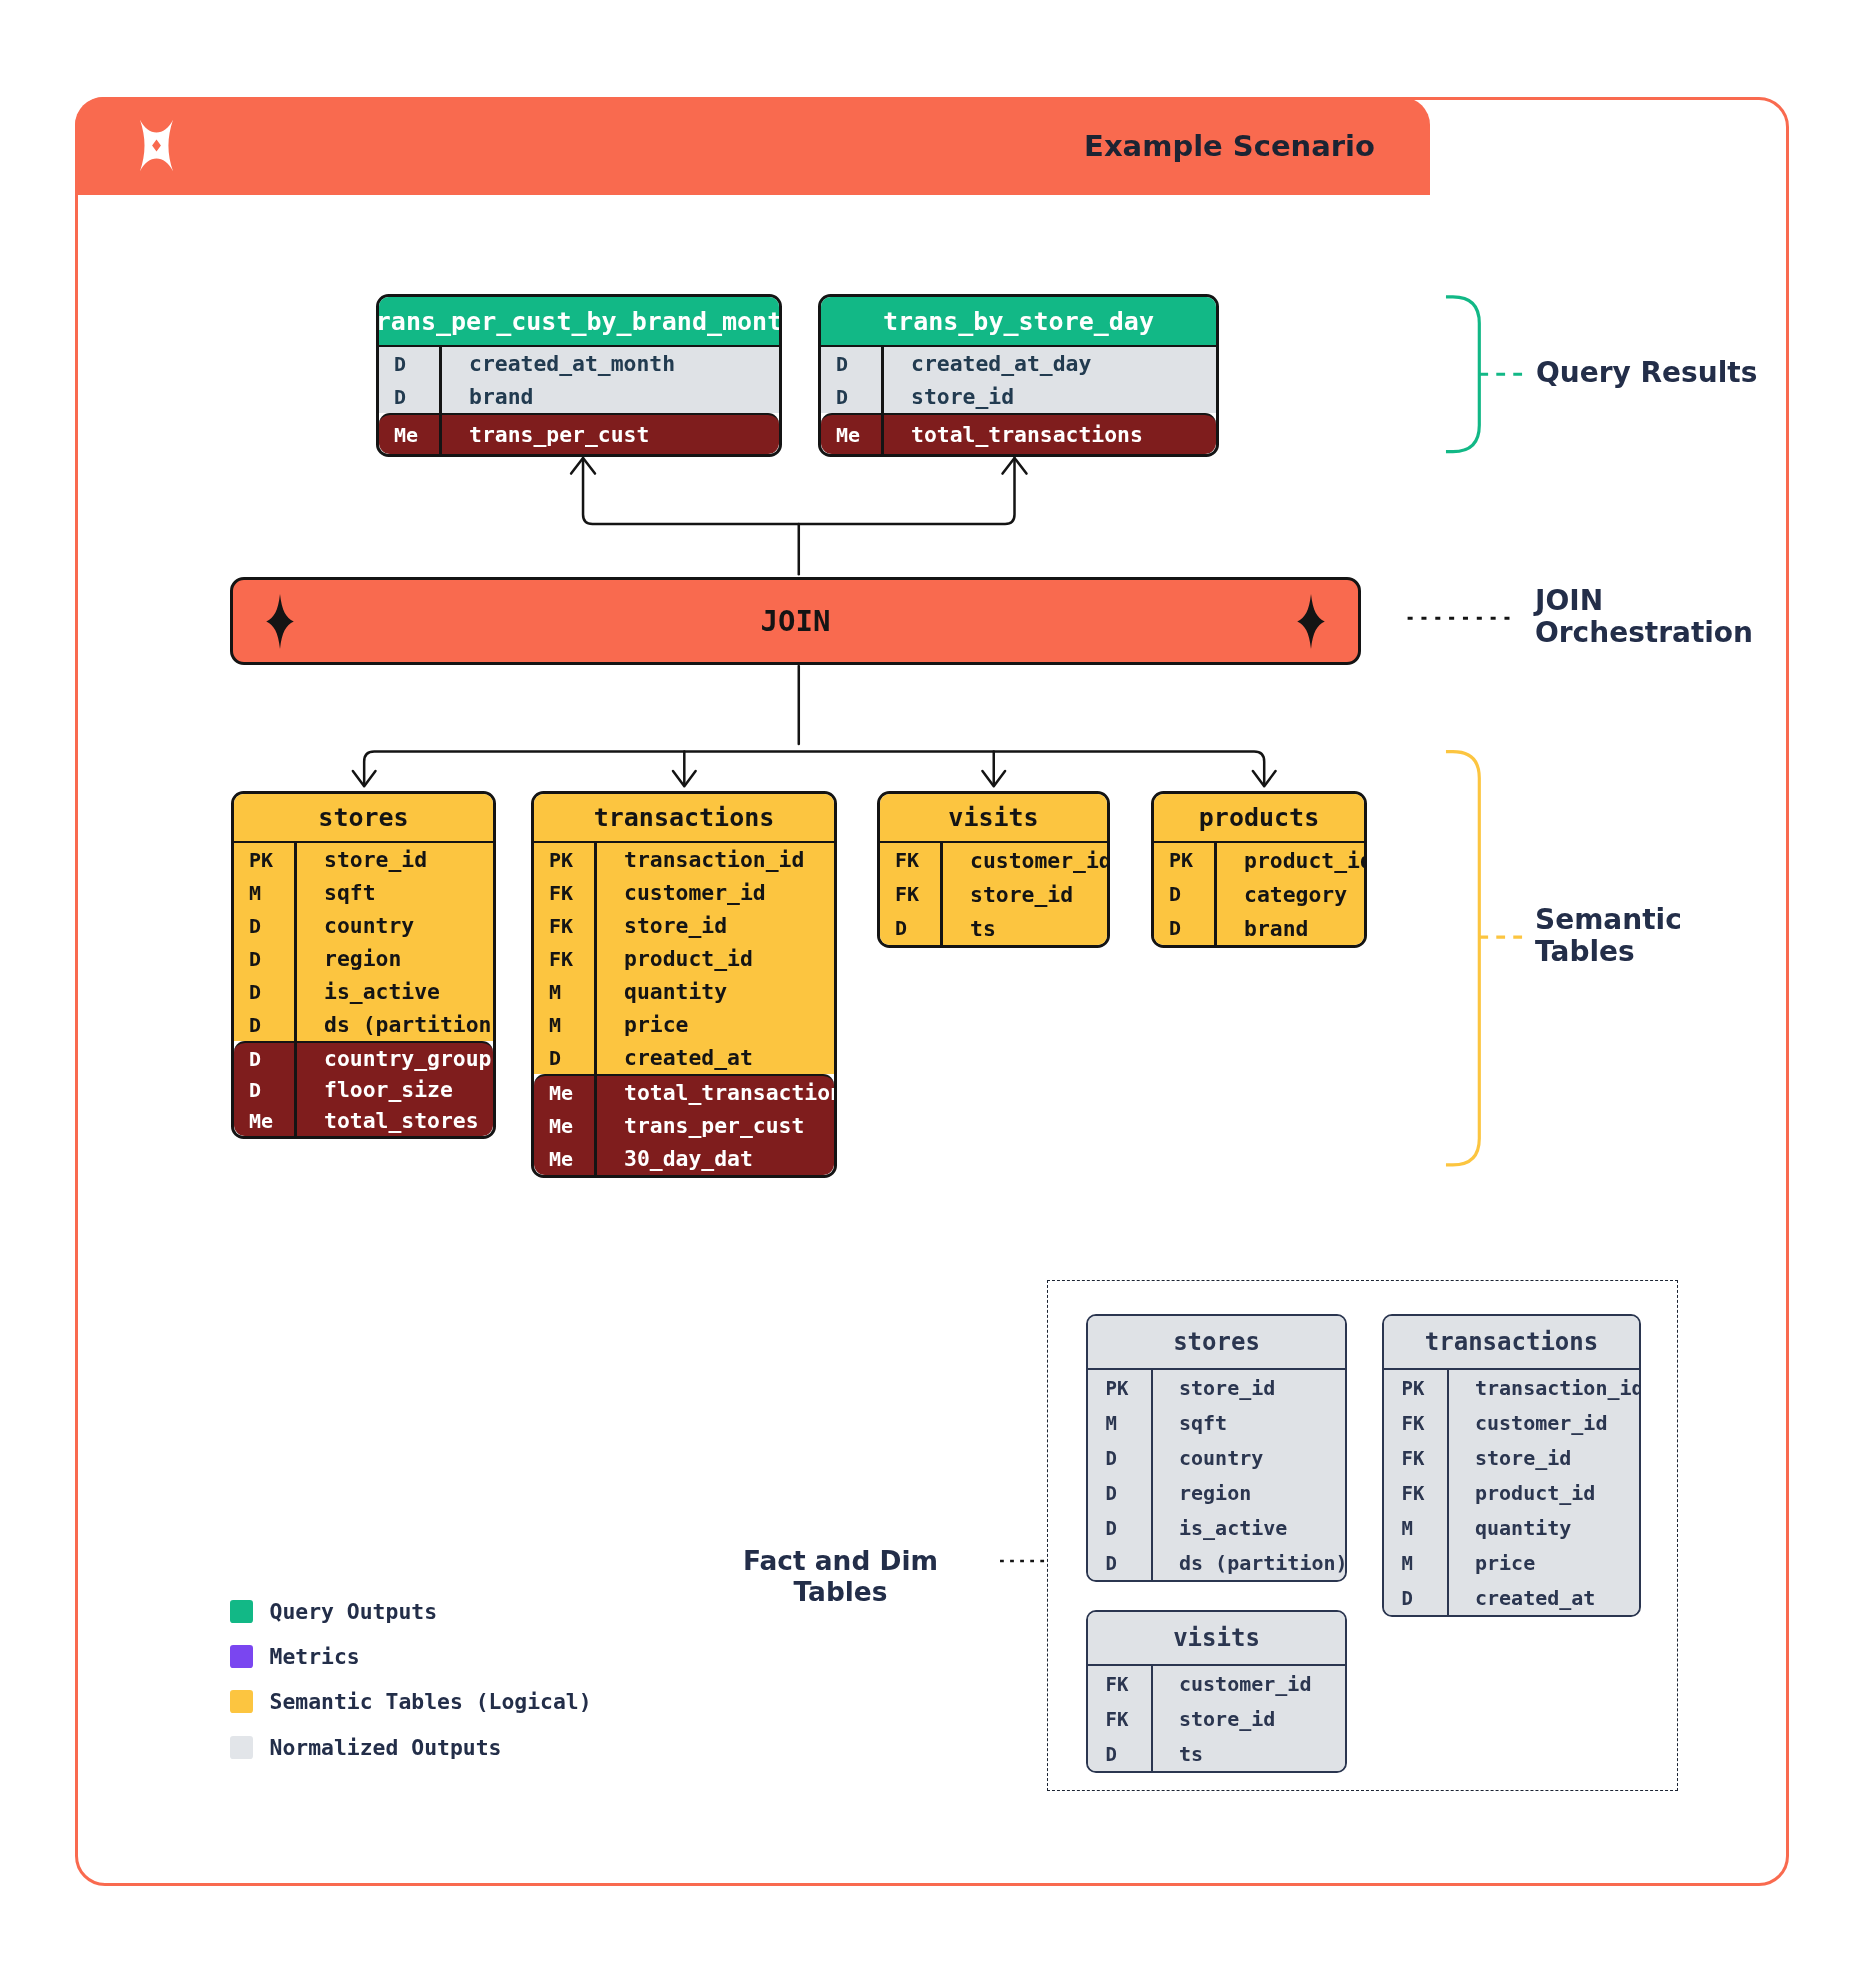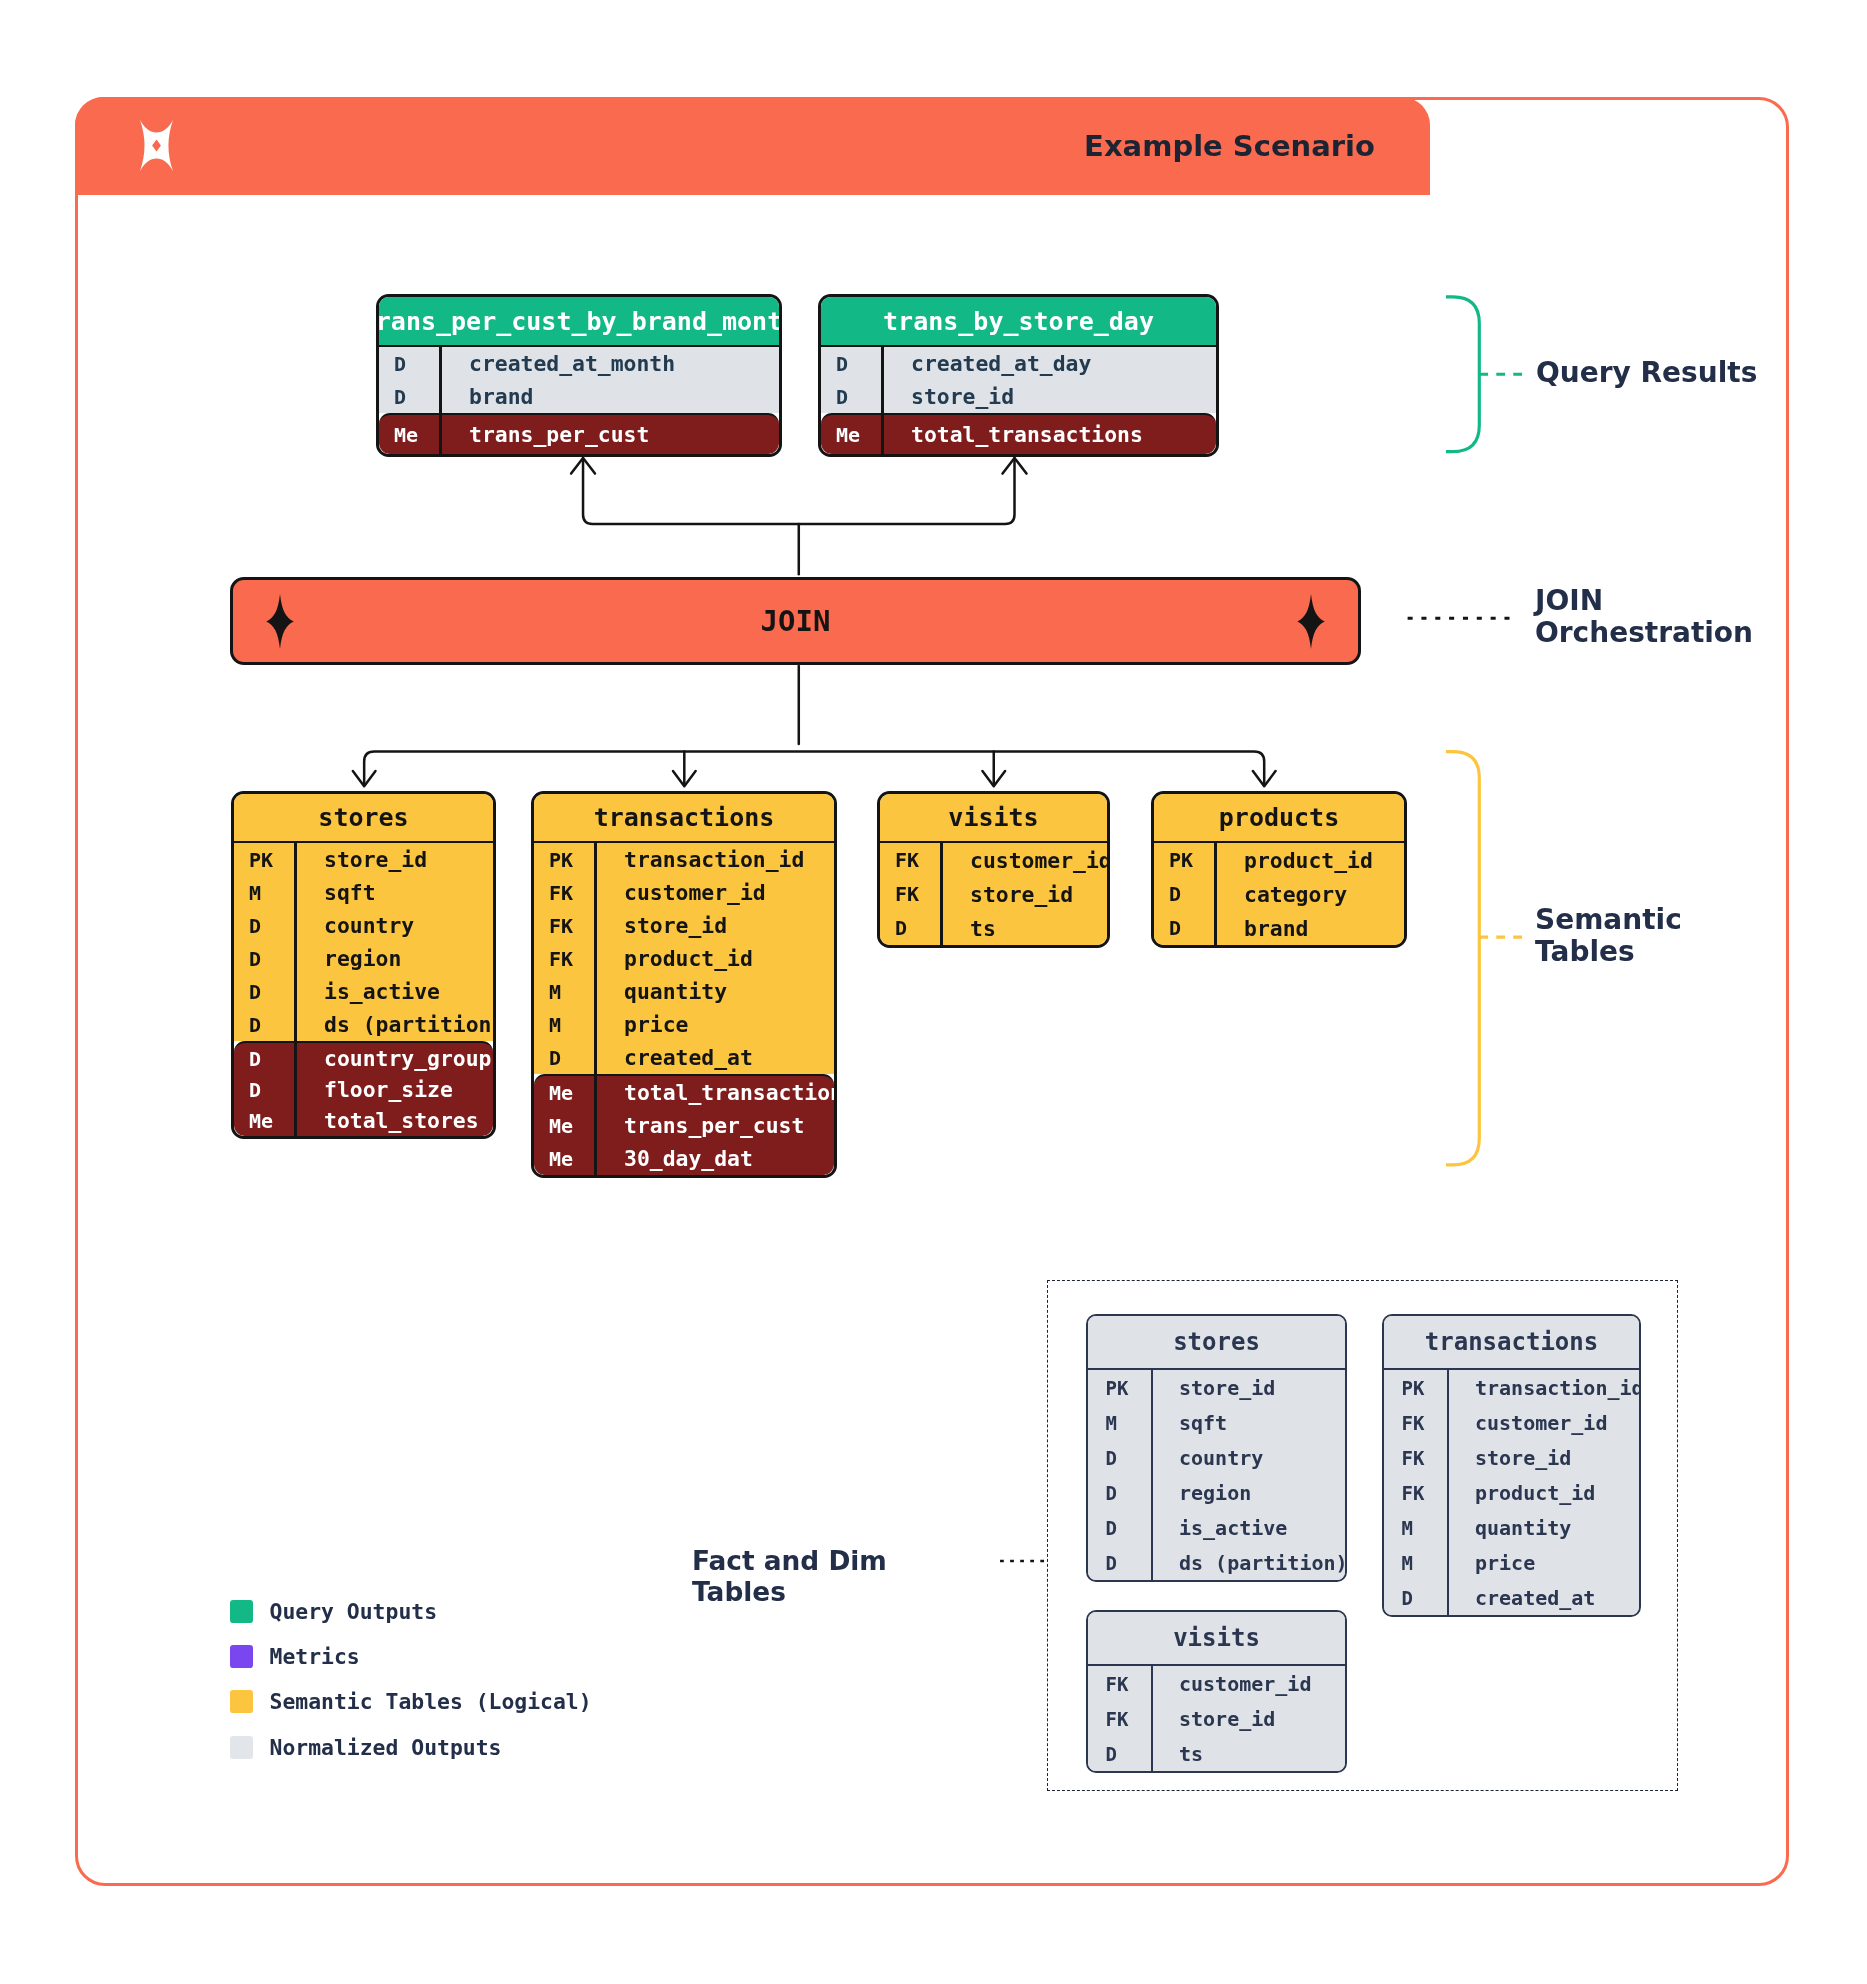--- a/index.html
+++ b/index.html
@@ -48,21 +48,21 @@
 
   .joinbar{position:absolute;left:230px;top:577px;width:1131px;height:88px;background:#f96a4f;
            border:3.1px solid #141414;border-radius:14px;box-sizing:border-box;
            display:flex;align-items:center;justify-content:space-between;padding:0 33px;}
   .joinlabel{position:absolute;left:0;right:0;text-align:center;font-family:"DejaVu Sans Mono",monospace;
              font-weight:bold;font-size:29px;color:#141414;}
   .diamond{width:28px;height:55px;flex:none;}
 
   .anno{position:absolute;font-family:"DejaVu Sans",sans-serif;font-weight:bold;color:#232e49;
         font-size:28px;line-height:1.16;}
-  .anno.right{text-align:left;}
+  .anno.right{text-align:center;}
 
   .dottedbox{position:absolute;left:1047px;top:1280px;width:631px;height:511px;
              border:1.9px dashed #1c2433;box-sizing:border-box;}
 
   .lg{position:absolute;left:230px;display:flex;align-items:center;gap:17px;height:25px;
       font-family:"DejaVu Sans Mono",monospace;font-weight:bold;font-size:21.4px;color:#232e49;}
   .sw{width:22.6px;height:22.6px;border-radius:3.1px;flex:none;}
   .sw0{background:#12b886;} .sw1{background:#7a46f0;} .sw2{background:#fcc540;} .sw3{background:#e2e5e9;}
 </style>
 </head>
@@ -256,21 +256,21 @@
           <span class="key">FK</span>
           <span class="nm">store_id</span>
         </div>
       <div class="row">
           <span class="key">D</span>
           <span class="nm">ts</span>
         </div>
     </div>
   </div>
 
-  <div class="tbl t-small" style="left:1151px;top:791px;width:256px;">
+  <div class="tbl t-small" style="left:1151px;top:791px;width:216px;">
     <div class="thead yellow">products</div>
     <div class="sect yellowbody">
       <div class="row">
           <span class="key">PK</span>
           <span class="nm">product_id</span>
         </div>
       <div class="row">
           <span class="key">D</span>
           <span class="nm">category</span>
         </div>

